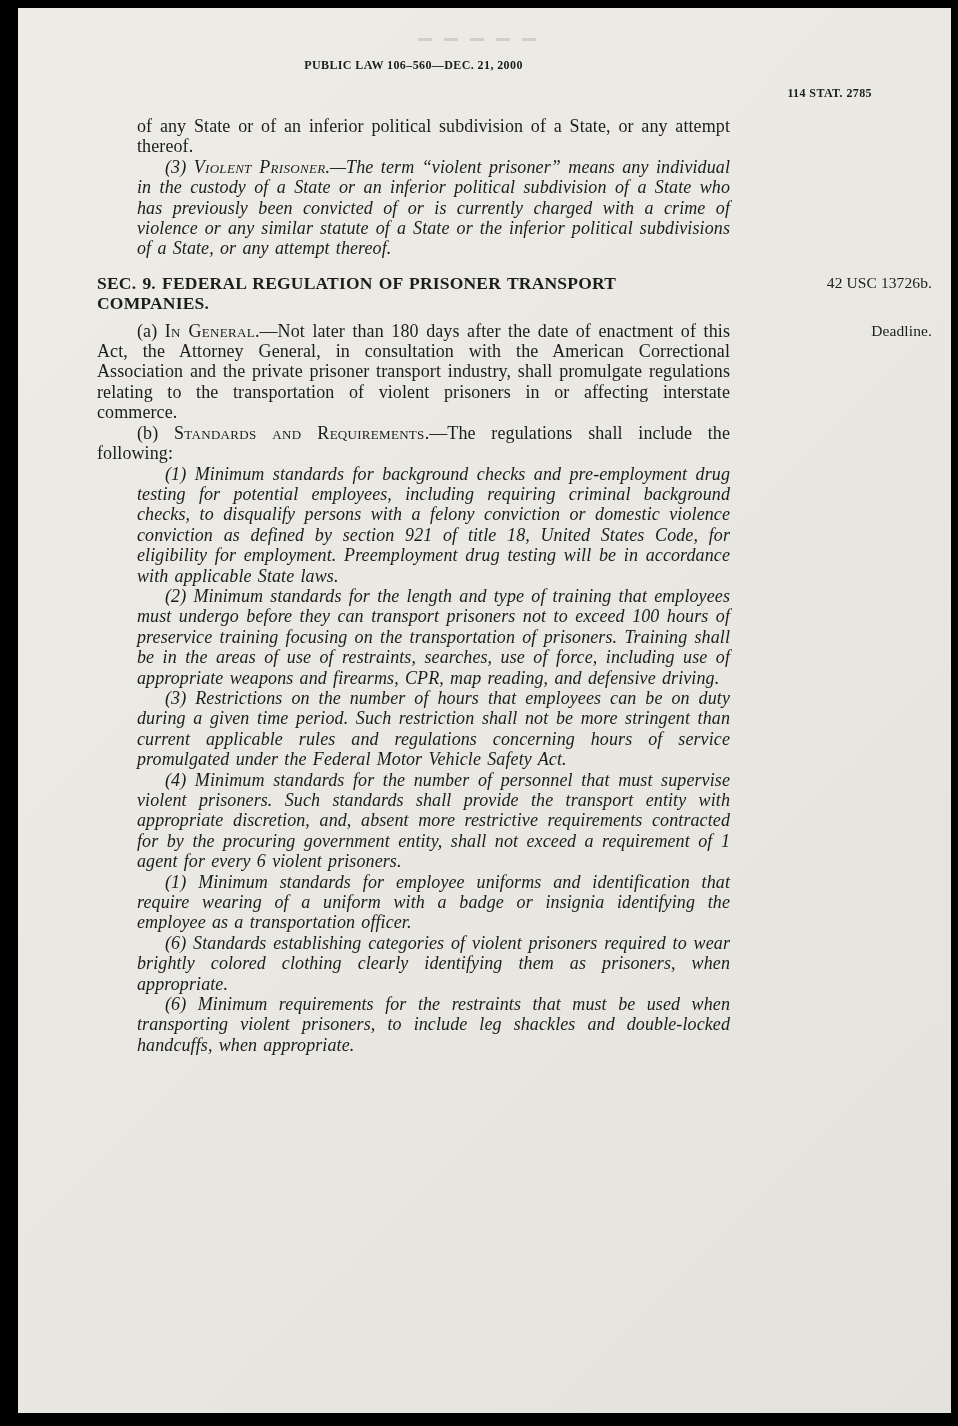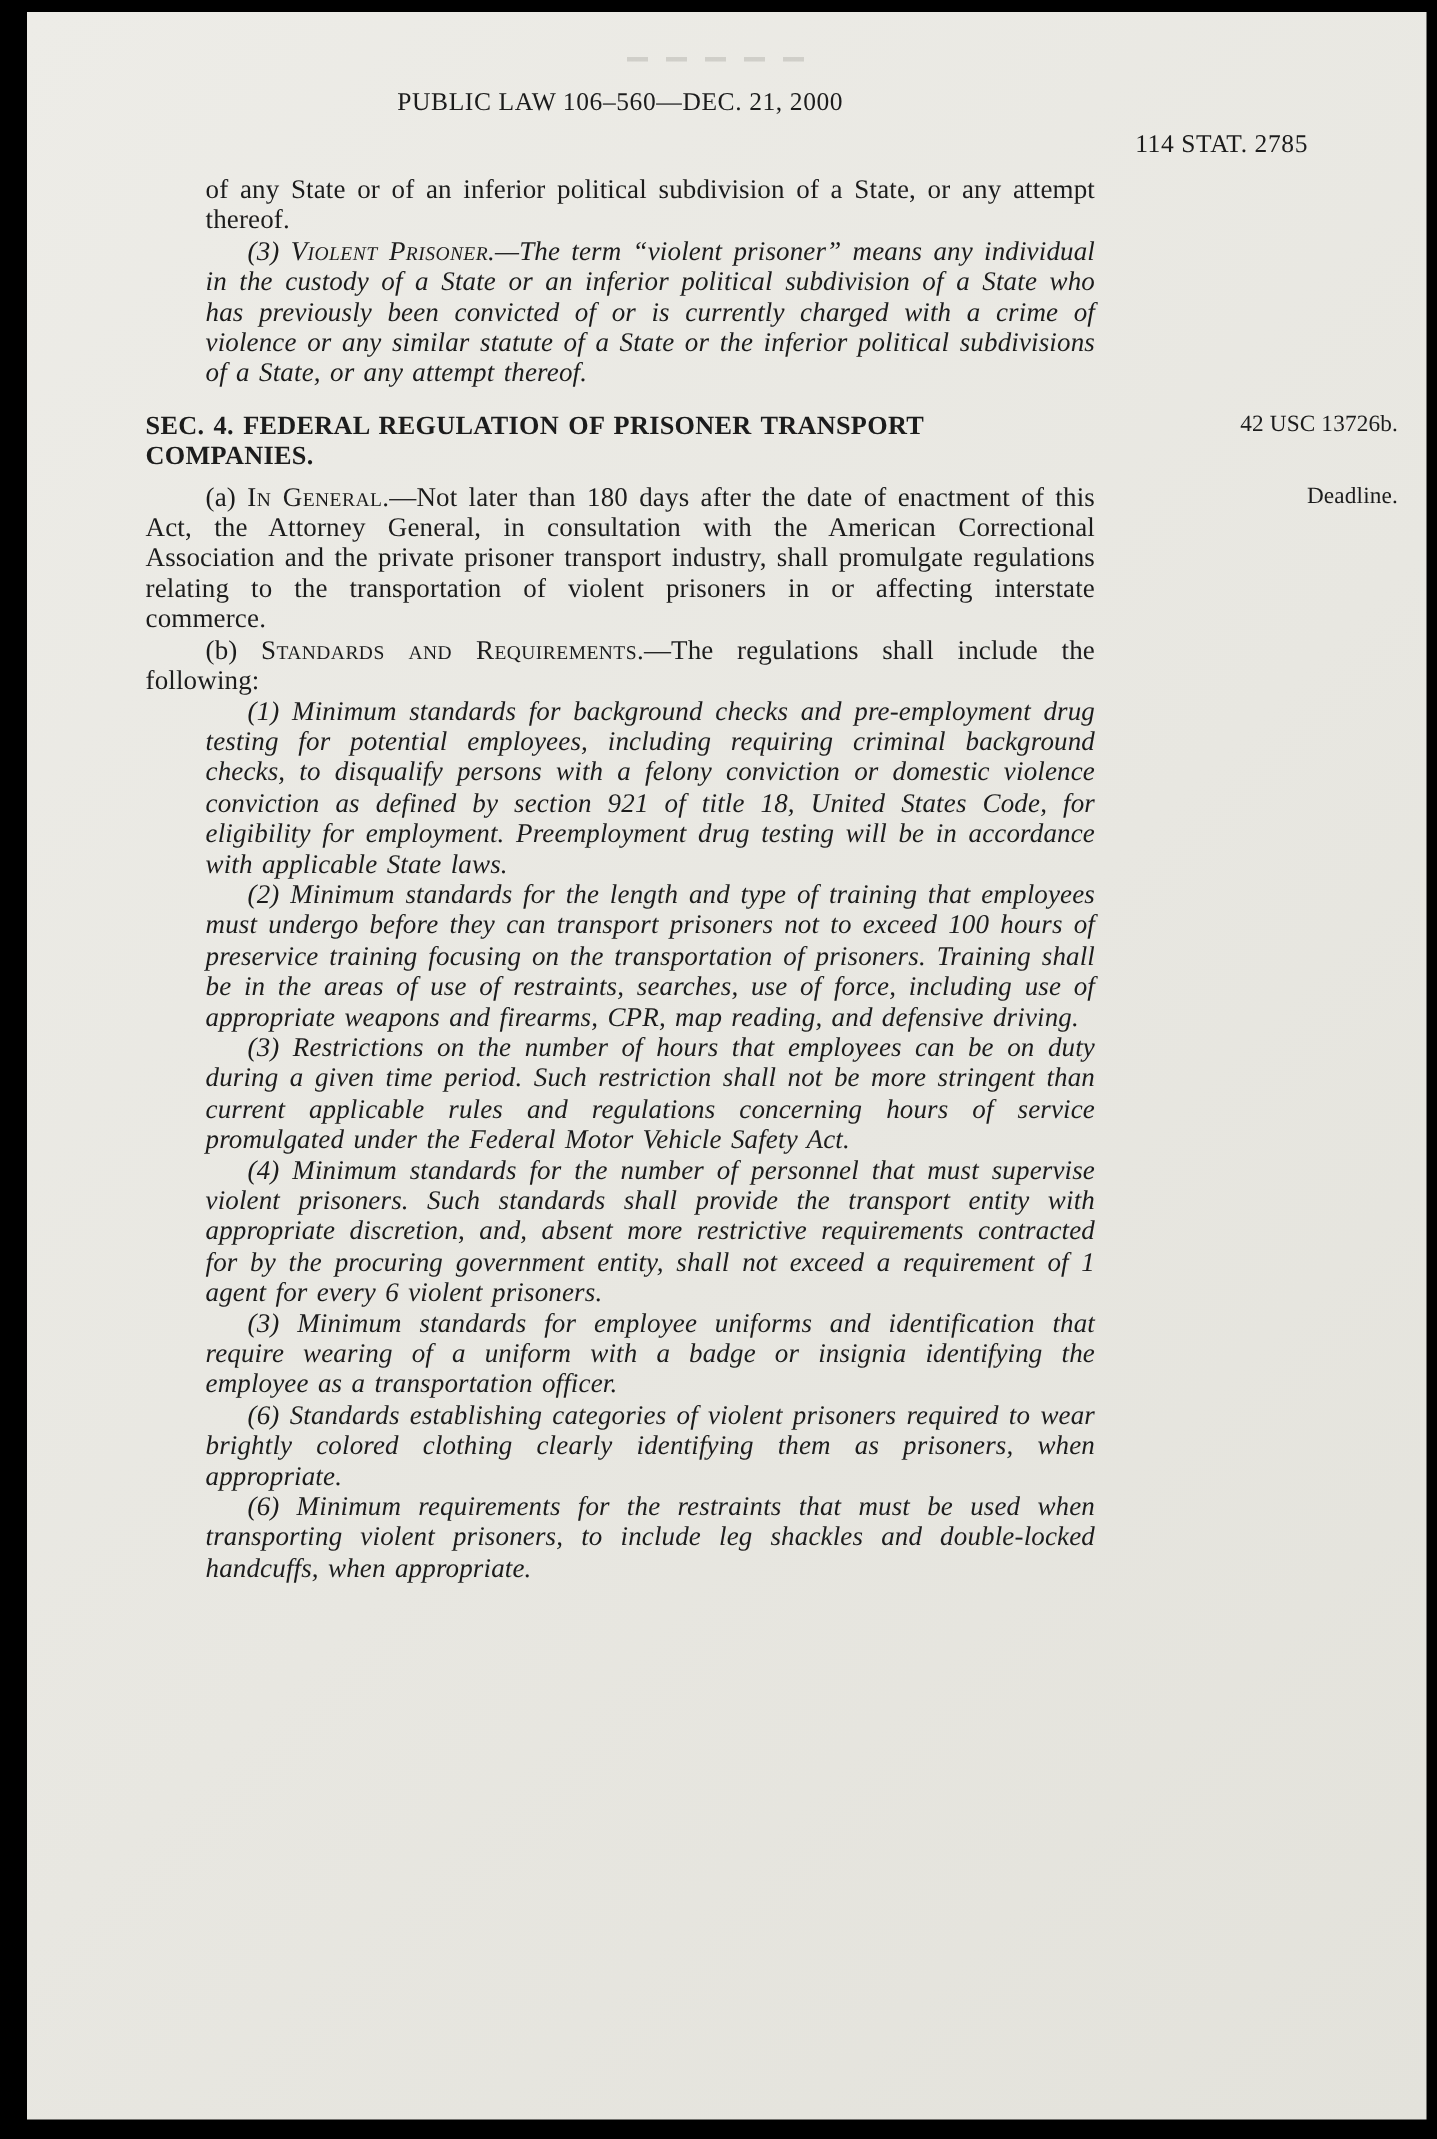--- a/index.html
+++ b/index.html
@@ -35,22 +35,22 @@
   }
   .content {
     position: relative;
     padding: 50px 0 0 79px;
     width: 633px;
   }
   .header {
     position: relative;
     width: 633px;
     height: 24px;
-    font-size: 17px;
-    font-weight: normal;
+    font-size: 12px;
+    font-weight: bold;
     letter-spacing: 0.4px;
     white-space: nowrap;
   }
   .law-title {
     display: block;
     text-align: center;
     width: 100%;
   }
   .stat-number {
     position: absolute;
@@ -119,30 +119,30 @@
         <span class="law-title">PUBLIC LAW 106–560—DEC. 21, 2000</span>
         <span class="stat-number">114 STAT. 2785</span>
       </div>
 
       <div class="body-text">
 
         <p class="para indent-block">of any State or of an inferior political subdivision of a State, or any attempt thereof.</p>
 
         <p class="para indent-block first-indent"><span>(3) </span><span class="sc">Violent Prisoner</span><span>.—The term “violent prisoner” means any individual in the custody of a State or an inferior political subdivision of a State who has previously been convicted of or is currently charged with a crime of violence or any similar statute of a State or the inferior political subdivisions of a State, or any attempt thereof.</span></p>
 
-        <p class="section-heading"><span>SEC. 4. FEDERAL REGULATION OF PRISONER TRANSPORT COMPANIES.</span><span class="margin-note">42 USC 13726b.</span></p>
+        <p class="section-heading"><span>SEC. 9. FEDERAL REGULATION OF PRISONER TRANSPORT COMPANIES.</span><span class="margin-note">42 USC 13726b.</span></p>
 
         <p class="para subsection"><span class="margin-note">Deadline.</span><span>(a) </span><span class="sc">In General</span><span>.—Not later than 180 days after the date of enactment of this Act, the Attorney General, in consultation with the American Correctional Association and the private prisoner transport industry, shall promulgate regulations relating to the transportation of violent prisoners in or affecting interstate commerce.</span></p>
 
         <p class="para subsection"><span>(b) </span><span class="sc">Standards and Requirements</span><span>.—The regulations shall include the following:</span></p>
 
         <p class="para indent-block first-indent">(1) Minimum standards for background checks and pre-employment drug testing for potential employees, including requiring criminal background checks, to disqualify persons with a felony conviction or domestic violence conviction as defined by section 921 of title 18, United States Code, for eligibility for employment. Preemployment drug testing will be in accordance with applicable State laws.</p>
         <p class="para indent-block first-indent">(2) Minimum standards for the length and type of training that employees must undergo before they can transport prisoners not to exceed 100 hours of preservice training focusing on the transportation of prisoners. Training shall be in the areas of use of restraints, searches, use of force, including use of appropriate weapons and firearms, CPR, map reading, and defensive driving.</p>
         <p class="para indent-block first-indent">(3) Restrictions on the number of hours that employees can be on duty during a given time period. Such restriction shall not be more stringent than current applicable rules and regulations concerning hours of service promulgated under the Federal Motor Vehicle Safety Act.</p>
         <p class="para indent-block first-indent">(4) Minimum standards for the number of personnel that must supervise violent prisoners. Such standards shall provide the transport entity with appropriate discretion, and, absent more restrictive requirements contracted for by the procuring government entity, shall not exceed a requirement of 1 agent for every 6 violent prisoners.</p>
-        <p class="para indent-block first-indent">(3) Minimum standards for employee uniforms and identification that require wearing of a uniform with a badge or insignia identifying the employee as a transportation officer.</p>
+        <p class="para indent-block first-indent">(1) Minimum standards for employee uniforms and identification that require wearing of a uniform with a badge or insignia identifying the employee as a transportation officer.</p>
         <p class="para indent-block first-indent">(6) Standards establishing categories of violent prisoners required to wear brightly colored clothing clearly identifying them as prisoners, when appropriate.</p>
         <p class="para indent-block first-indent">(6) Minimum requirements for the restraints that must be used when transporting violent prisoners, to include leg shackles and double-locked handcuffs, when appropriate.</p>
 
       </div>
     </div>
   </div>
 </div>
 
 </body></html>

